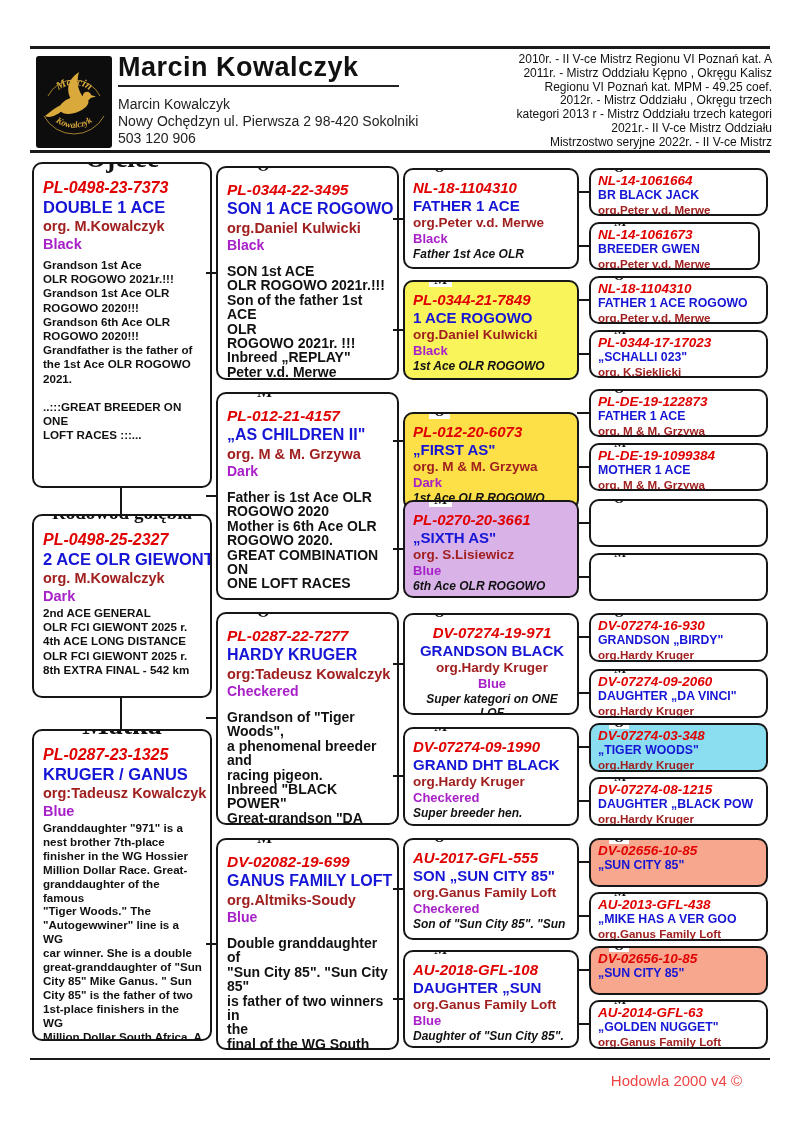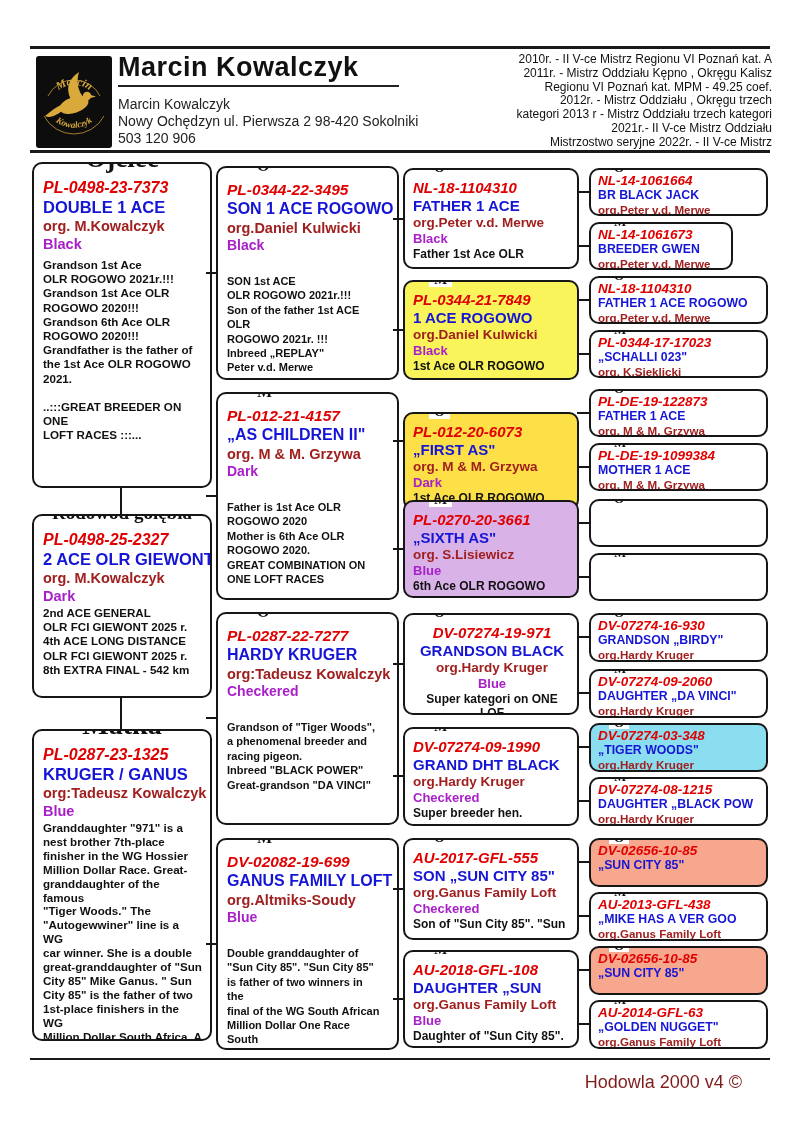--- a/index.html
+++ b/index.html
@@ -31,39 +31,39 @@
 
   
   .g1 { padding:14px 8px 4px 9px; }
   .g1 .ring{font-size:16px;line-height:19px;} .g1 .pname{font-size:16.5px;line-height:20px;}
   .g1 .org{font-size:14.5px;line-height:18px;} .g1 .trait{font-size:14.5px;line-height:18px;}
   .g1 .desc{font-size:11.6px;line-height:14.2px;margin-top:5px;}
 
   .g2 { padding:12px 7px 4px 9px; }
   .g2 .ring{font-size:15.5px;line-height:19px;} .g2 .pname{font-size:16px;line-height:20px;}
   .g2 .org{font-size:14.5px;line-height:18px;} .g2 .trait{font-size:14px;line-height:17px;}
-  .g2 .desc{font-size:11px;line-height:14.4px;margin-top:20px;}
+  .g2 .desc{font-size:14px;line-height:14.4px;margin-top:10px;}
 
   .g3 { padding:9px 6px 3px 8px; }
   .g3 .ring{font-size:15px;line-height:17.5px;} .g3 .pname{font-size:15px;line-height:18px;}
   .g3 .org{font-size:13.5px;line-height:16.5px;} .g3 .trait{font-size:13px;line-height:15.5px;}
-  .g3 .desc{font-size:12px;line-height:14.5px;}
+  .g3 .desc{font-size:12px;line-height:14.5px;font-style:italic;}
 
   .g4 { padding:4px 5px 2px 7px; }
   .g4 .ring{font-size:13.5px;line-height:14.8px;} .g4 .pname{font-size:12.3px;line-height:13.8px;}
   .g4 .org{font-size:11.6px;line-height:13.2px;}
 
   .s2 { top:-10px; left:34px; font-size:16px; }
   .s3 { top:-9px;  left:24px; font-size:14px; }
   .s4 { top:-9px;  left:18px; font-size:13px; }
 
   .tick  { position:absolute; height:2px; background:#161616; }
   .vline { position:absolute; width:2px;  background:#161616; }
 
-  #footer { position:absolute; right:58px; top:1072px; font-size:18px; color:#7f1d1d; }
+  #footer { position:absolute; right:58px; top:1072px; font-size:15px; color:#ef4444; }
 </style>
 </head>
 <body>
 
 <div id="page">
 
   <div class="hr" style="left:30px;top:46px;width:740px;height:3px"></div>
   <div class="hr" style="left:30px;top:150px;width:740px;height:3px"></div>
   <div class="hr" style="left:30px;top:1058px;width:740px;height:2px"></div>
 
@@ -279,21 +279,21 @@
     <div class="trait">Blue</div>
     <div class="desc">Daughter of "Sun City 85".</div>
   </div>
 
   <div class="box g4" style="left: 589px; top: 168px; width: 179px; height: 48px; background: rgb(255, 255, 255);">
     <span class="sex s4">O</span>
     <div class="ring">NL-14-1061664</div>
     <div class="pname">BR BLACK JACK</div>
     <div class="org">org.Peter v.d. Merwe</div>
   </div>
-  <div class="box g4" style="left: 589px; top: 222px; width: 144px; height: 48px; background: rgb(255, 255, 255);">
+  <div class="box g4" style="left: 589px; top: 222px; width: 171px; height: 48px; background: rgb(255, 255, 255);">
     <span class="sex s4">M</span>
     <div class="ring">NL-14-1061673</div>
     <div class="pname">BREEDER GWEN</div>
     <div class="org">org.Peter v.d. Merwe</div>
   </div>
   <div class="box g4" style="left: 589px; top: 276px; width: 179px; height: 48px; background: rgb(255, 255, 255);">
     <span class="sex s4">O</span>
     <div class="ring">NL-18-1104310</div>
     <div class="pname">FATHER 1 ACE ROGOWO</div>
     <div class="org">org.Peter v.d. Merwe</div>

